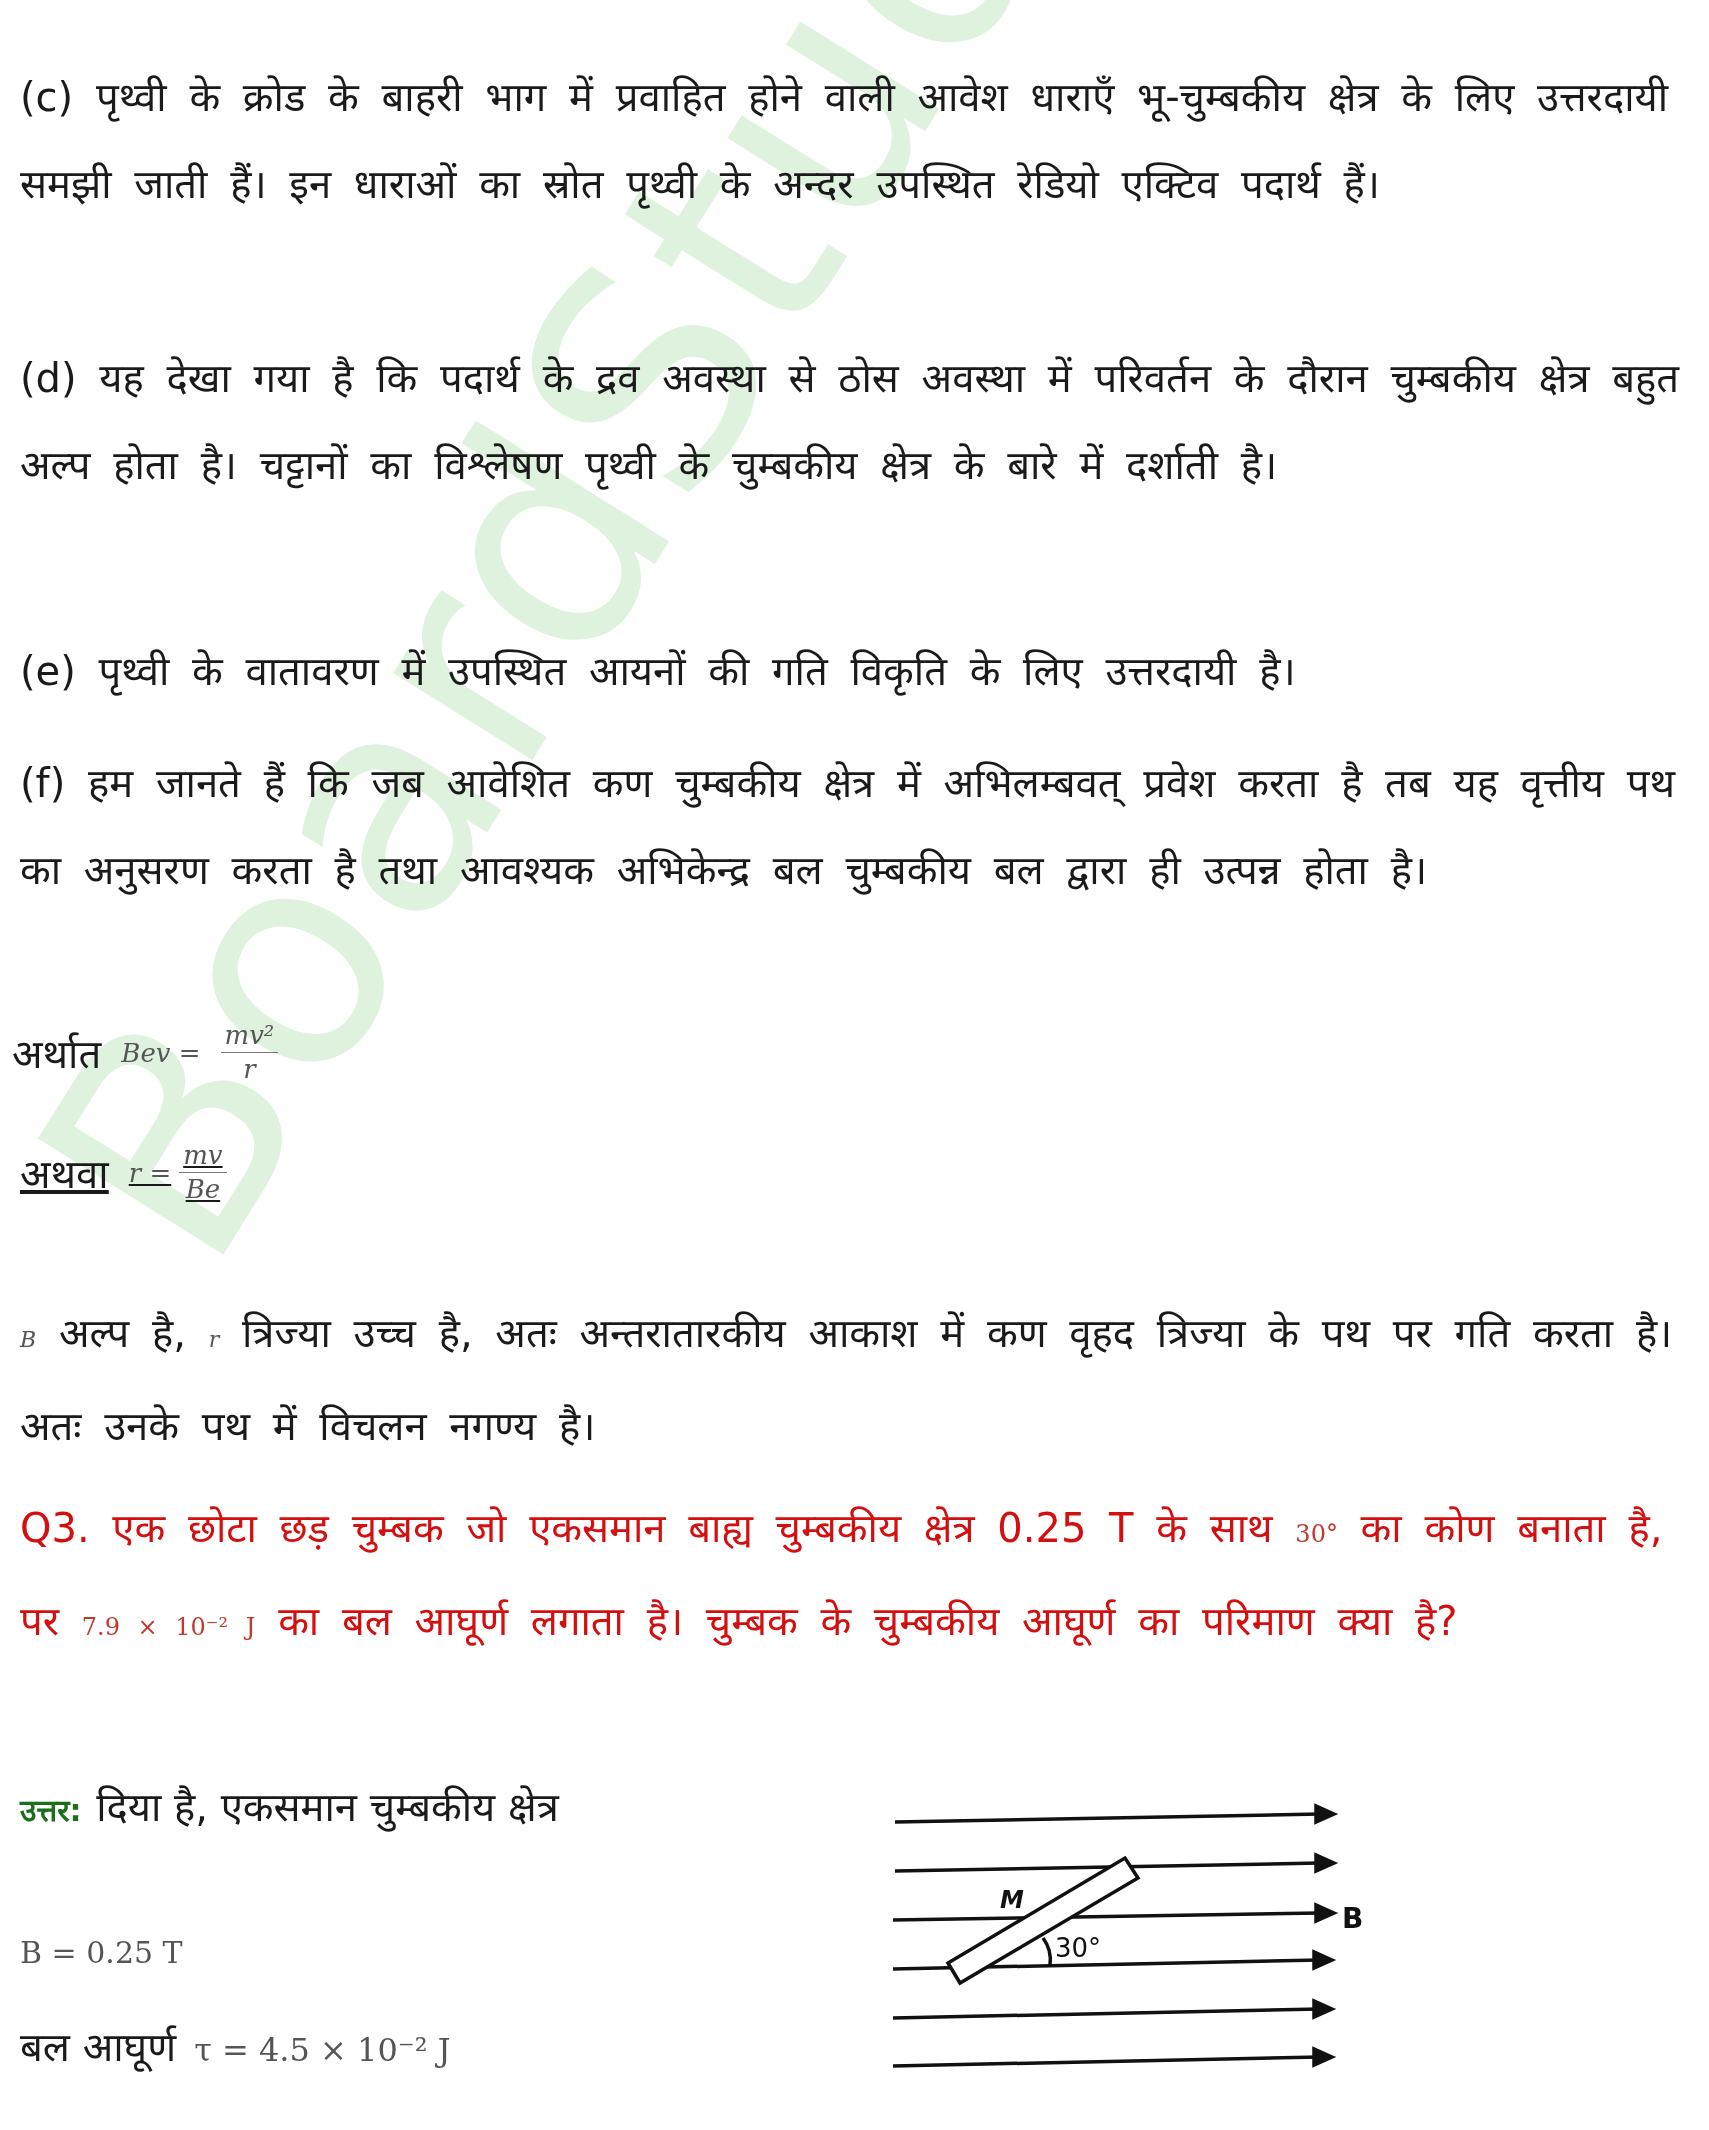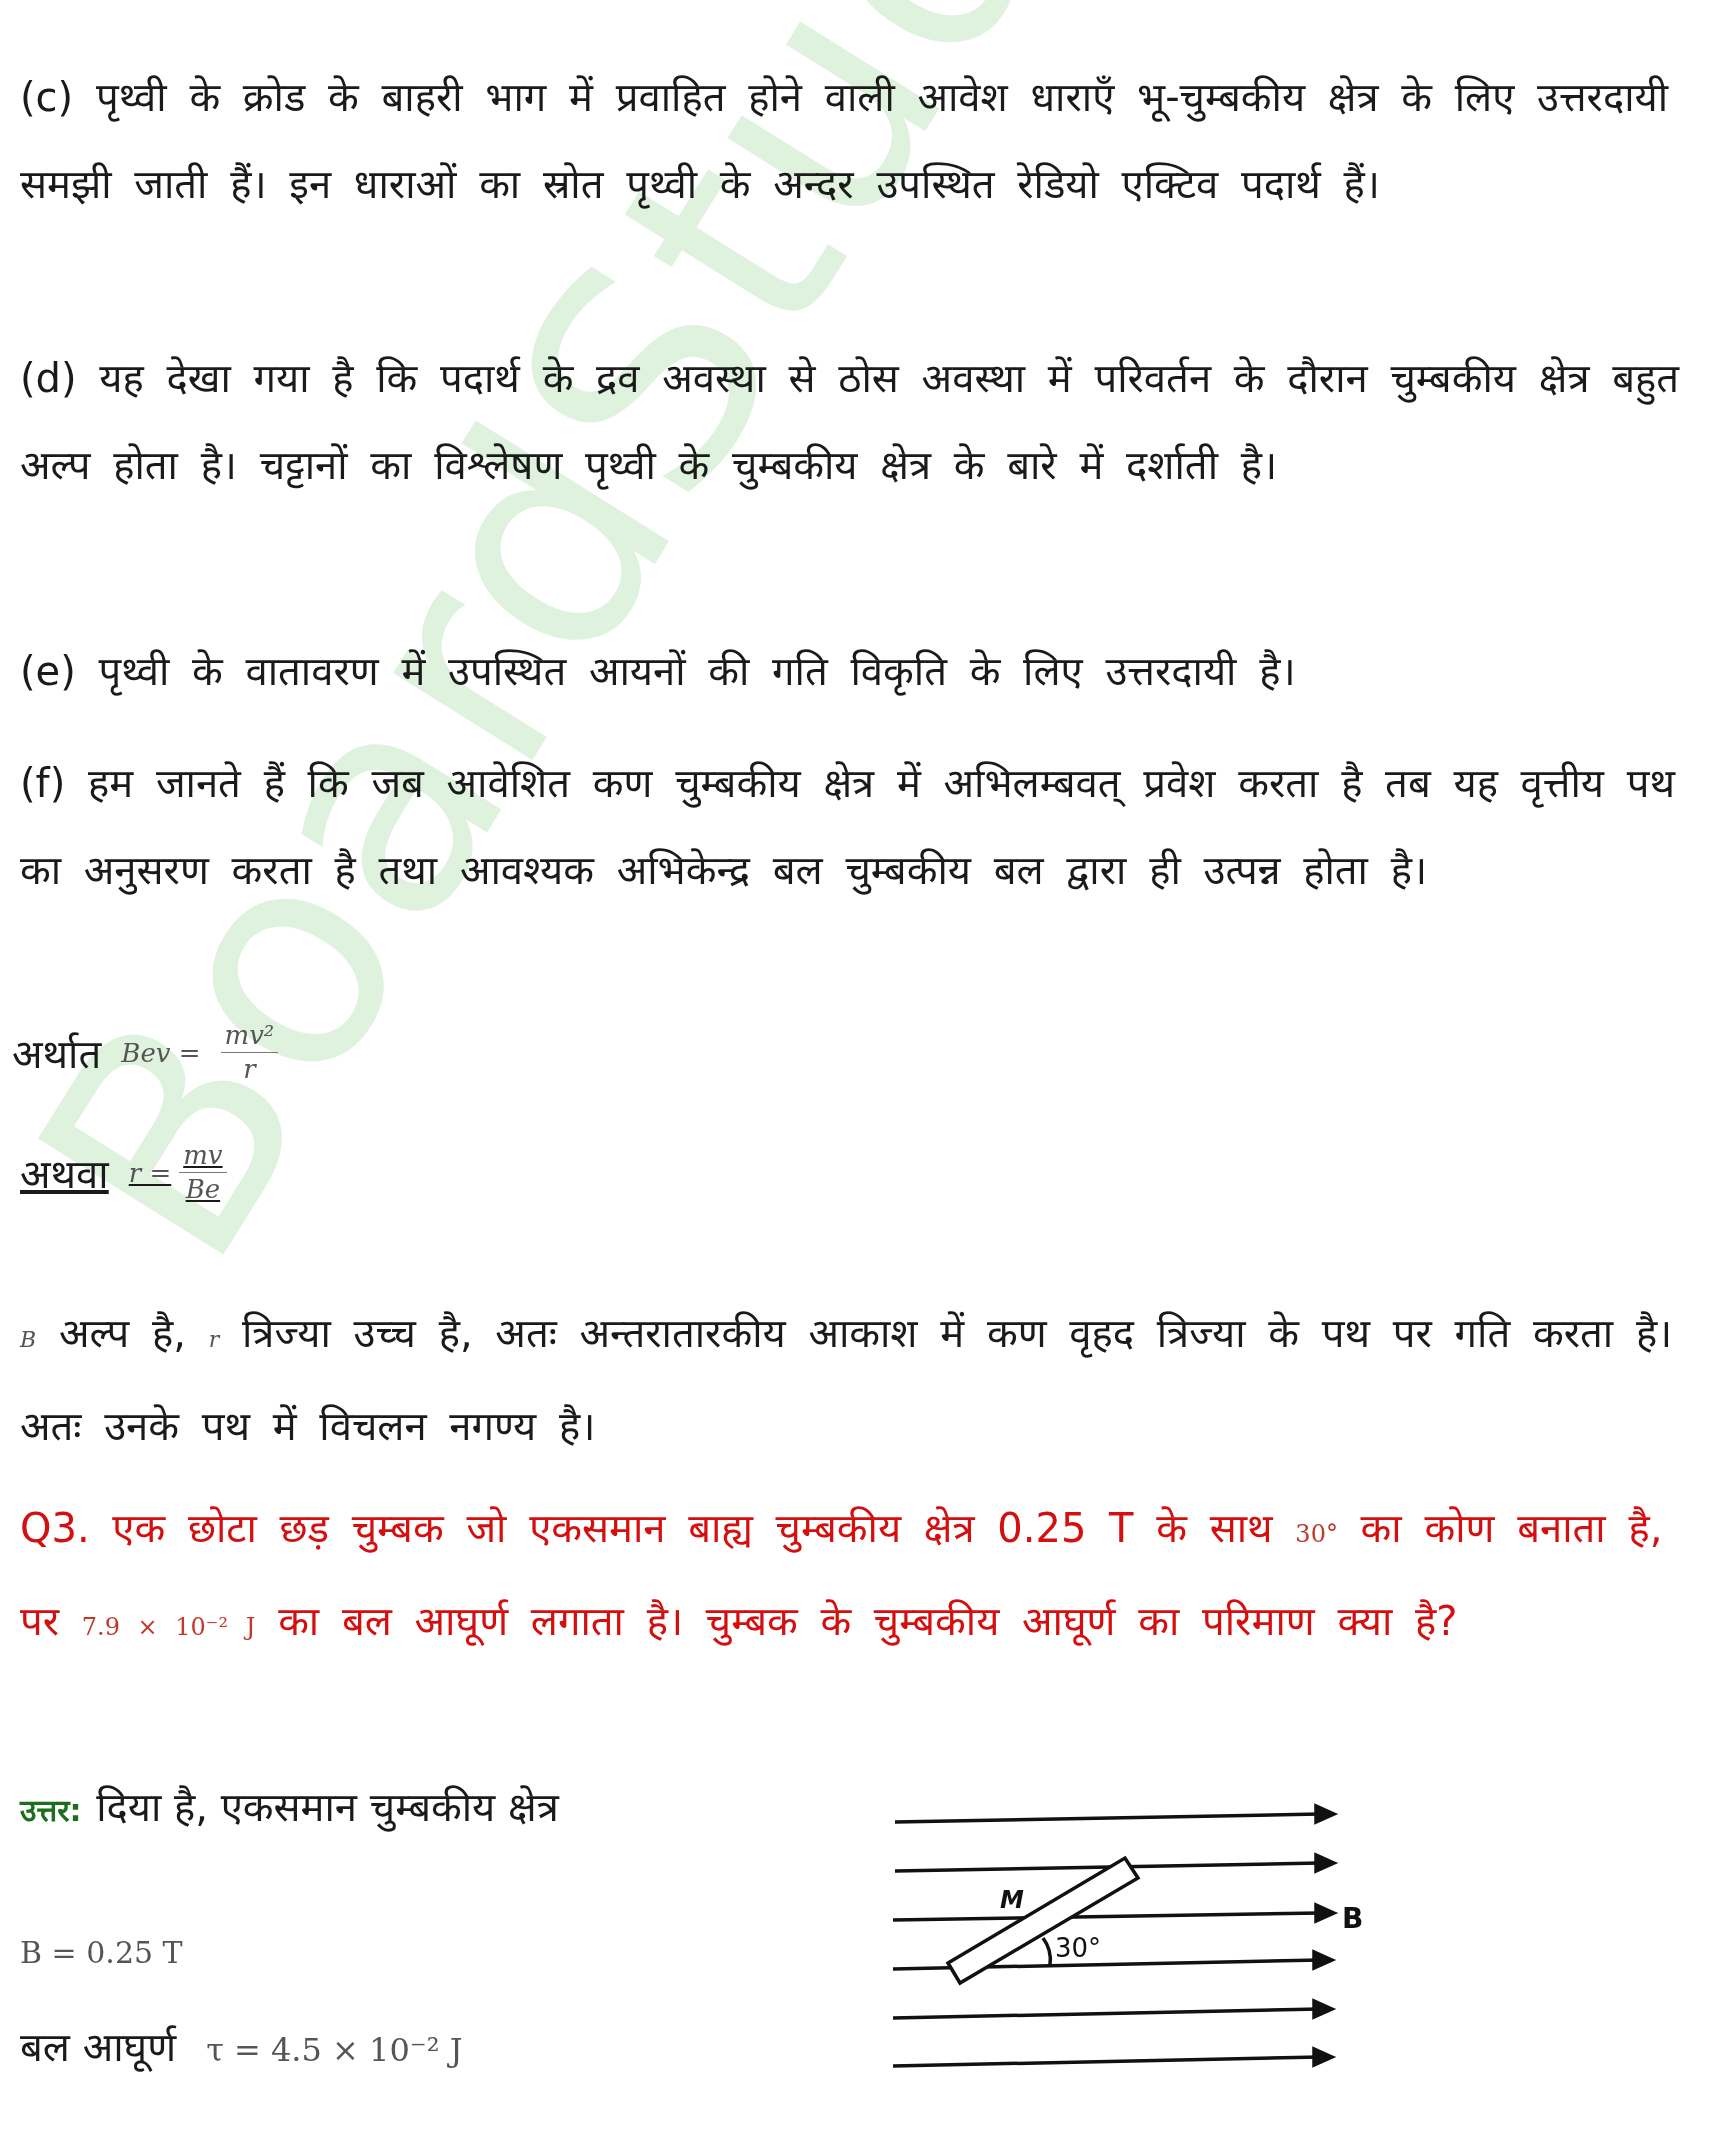--- a/index.html
+++ b/index.html
@@ -86,21 +86,21 @@
 
 <p class="q3" style="left:20px; width:1670px; z-index:1;"><span>Q3. एक छोटा छड़ चुम्बक जो एकसमान बाह्य चुम्बकीय क्षेत्र 0.25 T के साथ </span><span class="math">30°</span><span> का कोण बनाता है, पर </span><span class="math">7.9 × 10⁻² J</span><span> का बल आघूर्ण लगाता है। चुम्बक के चुम्बकीय आघूर्ण का परिमाण क्या है?</span></p>
 
 <div class="ans" style="left:20px; z-index:1;">
   <span class="ans-label">उत्तर:</span>
   <span>दिया है, एकसमान चुम्बकीय क्षेत्र</span>
 </div>
 
 <div class="bval math up" style="left:20px; z-index:1;">B = 0.25 T</div>
 
-<div class="torque" style="left:20px; z-index:1;gap:12px;">
+<div class="torque" style="left:20px; z-index:1;">
   <span>बल आघूर्ण</span>
   <span class="math up">τ = 4.5 × 10⁻² J</span>
 </div>
 
 <div class="diagram">
   <svg width="520" height="330" viewBox="0 0 520 330" xmlns="http://www.w3.org/2000/svg">
     <defs>
     </defs>
     <g stroke="#111" stroke-width="3.5" fill="#111">
       <line x1="15" y1="22" x2="440" y2="14"></line>

